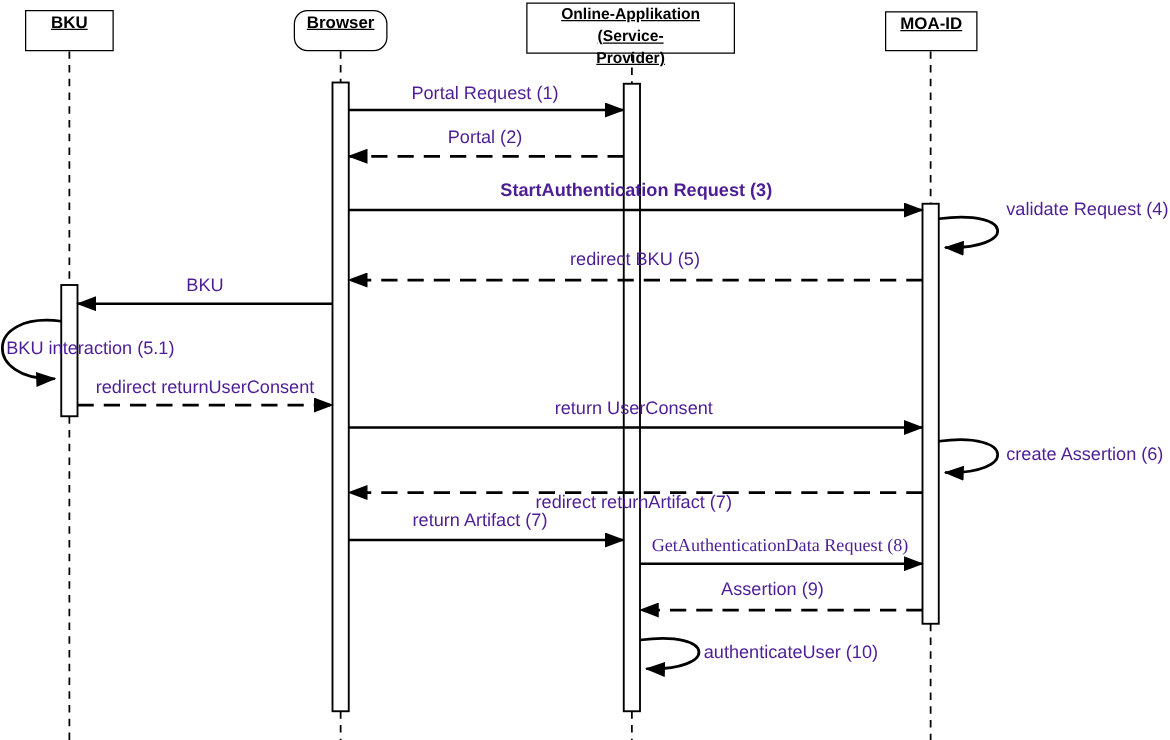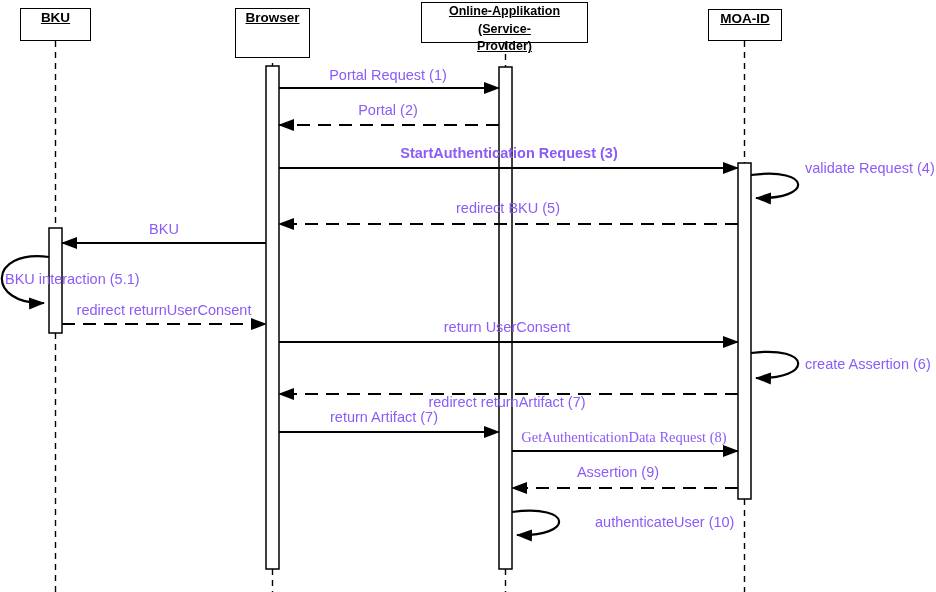--- a/index.html
+++ b/index.html
@@ -14,21 +14,21 @@
   .dashed{stroke:#000;stroke-width:2.2;stroke-dasharray:13 8;fill:none;}
   .loop{stroke:#000;stroke-width:2.2;fill:none;}
   .actor-box{
     position:absolute;background:#fff;border:1.6px solid #000;
     display:flex;align-items:flex-start;justify-content:center;text-align:center;
     font-size:13.5px;font-weight:600;box-sizing:border-box;z-index:2;
   }
   .actor-box .lbl{text-decoration:underline;white-space:pre-line;line-height:1.4;}
   .actor-box.two-line{font-size:12.5px;font-weight:600;}
   .msg-label{
-    position:absolute;font-size:14.5px;white-space:nowrap;color:#8b5cf6;z-index:3;
+    position:absolute;font-size:14.5px;white-space:nowrap;color:#4c1d95;z-index:3;
     line-height:1;
   }
   .msg-label.center{transform:translate(-50%,-55%);}
   .msg-label.left{transform:translate(0,-55%);}
 </style>
 </head>
 <body>
 
 <div class="canvas">
   <svg class="diagram" id="diagram-svg" width="936" height="592">
@@ -68,21 +68,21 @@
         <line x1="279" y1="432" x2="499" y2="432" class="solid" marker-end="url(#arrowhead)"></line>
         <line x1="512" y1="451" x2="738" y2="451" class="solid" marker-end="url(#arrowhead)"></line>
         <line x1="738" y1="488" x2="512" y2="488" class="dashed" marker-end="url(#arrowhead)"></line>
         <path d="M 512 512 C 574 504, 574 537, 517 535" class="loop" marker-end="url(#arrowhead)"></path>
       </g>
   </svg>
   <div id="actor-layer">
       <div class="actor-box" style="left: 20px; top: 8px; width: 71px; height: 33px;">
         <span class="lbl">BKU</span>
       </div>
-      <div class="actor-box" style="left: 235px; top: 8px; width: 75px; height: 50px;">
+      <div class="actor-box" style="left: 235px; top: 8px; width: 75px; height: 33px; border-radius: 11px;">
         <span class="lbl">Browser</span>
       </div>
       <div class="actor-box two-line" style="left: 421px; top: 2px; width: 167px; height: 41px;">
         <span class="lbl">Online-Applikation (Service-
 Provider)</span>
       </div>
       <div class="actor-box" style="left: 708px; top: 9px; width: 74px; height: 32px;">
         <span class="lbl">MOA-ID</span>
       </div>
     </div>
@@ -94,15 +94,15 @@
       <div class="msg-label center" style="left: 508px; top: 209px;">redirect BKU (5)</div>
       <div class="msg-label center" style="left: 164px; top: 230px;">BKU</div>
       <div class="msg-label left" style="left: 5px; top: 280px;">BKU interaction (5.1)</div>
       <div class="msg-label center" style="left: 164px; top: 311px;">redirect returnUserConsent</div>
       <div class="msg-label center" style="left: 507px; top: 328px;">return UserConsent</div>
       <div class="msg-label left" style="left: 805px; top: 365px;">create Assertion (6)</div>
       <div class="msg-label center" style="left: 507px; top: 379px; margin-top: 24px;">redirect returnArtifact (7)</div>
       <div class="msg-label center" style="left: 384px; top: 418px;">return Artifact (7)</div>
       <div class="msg-label center" style="left: 624px; top: 438px; font-family: Liberation Serif, serif;">GetAuthenticationData Request (8)</div>
       <div class="msg-label center" style="left: 618px; top: 473px;">Assertion (9)</div>
-      <div class="msg-label left" style="left: 563px; top: 523px; margin-left: 32px;">authenticateUser (10)</div>
+      <div class="msg-label left" style="left: 563px; top: 523px;">authenticateUser (10)</div>
     </div>
 </div>
 
 </body></html>

